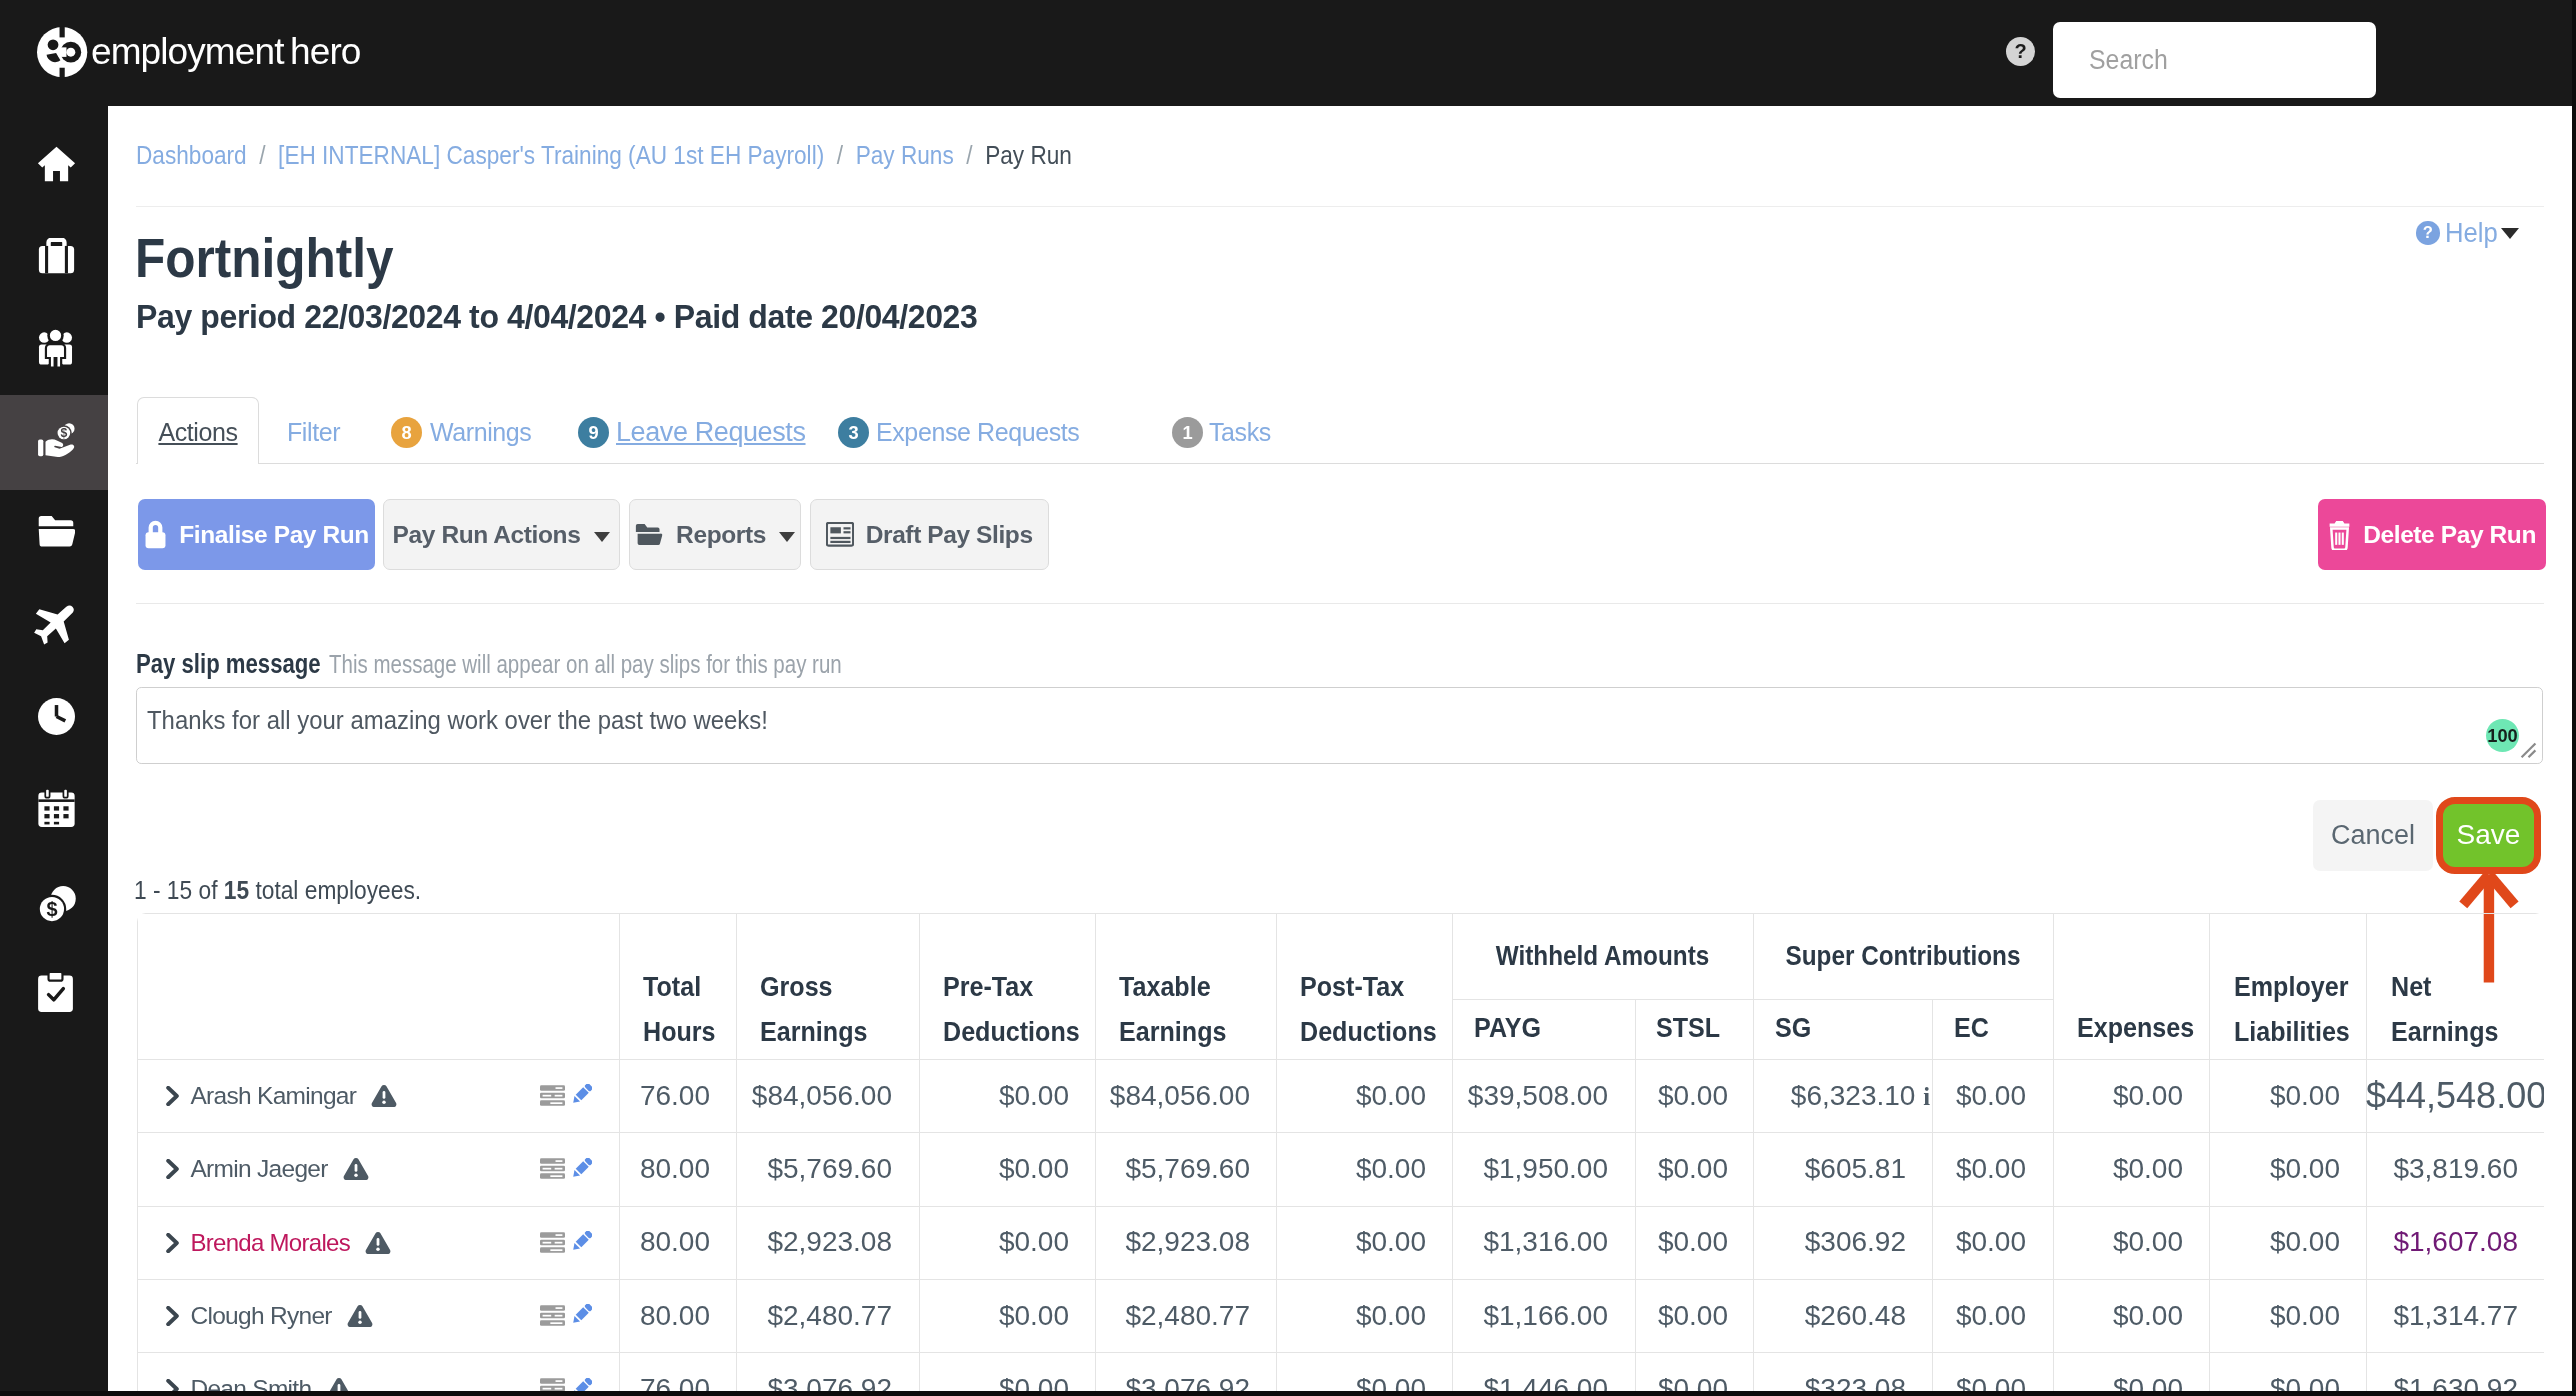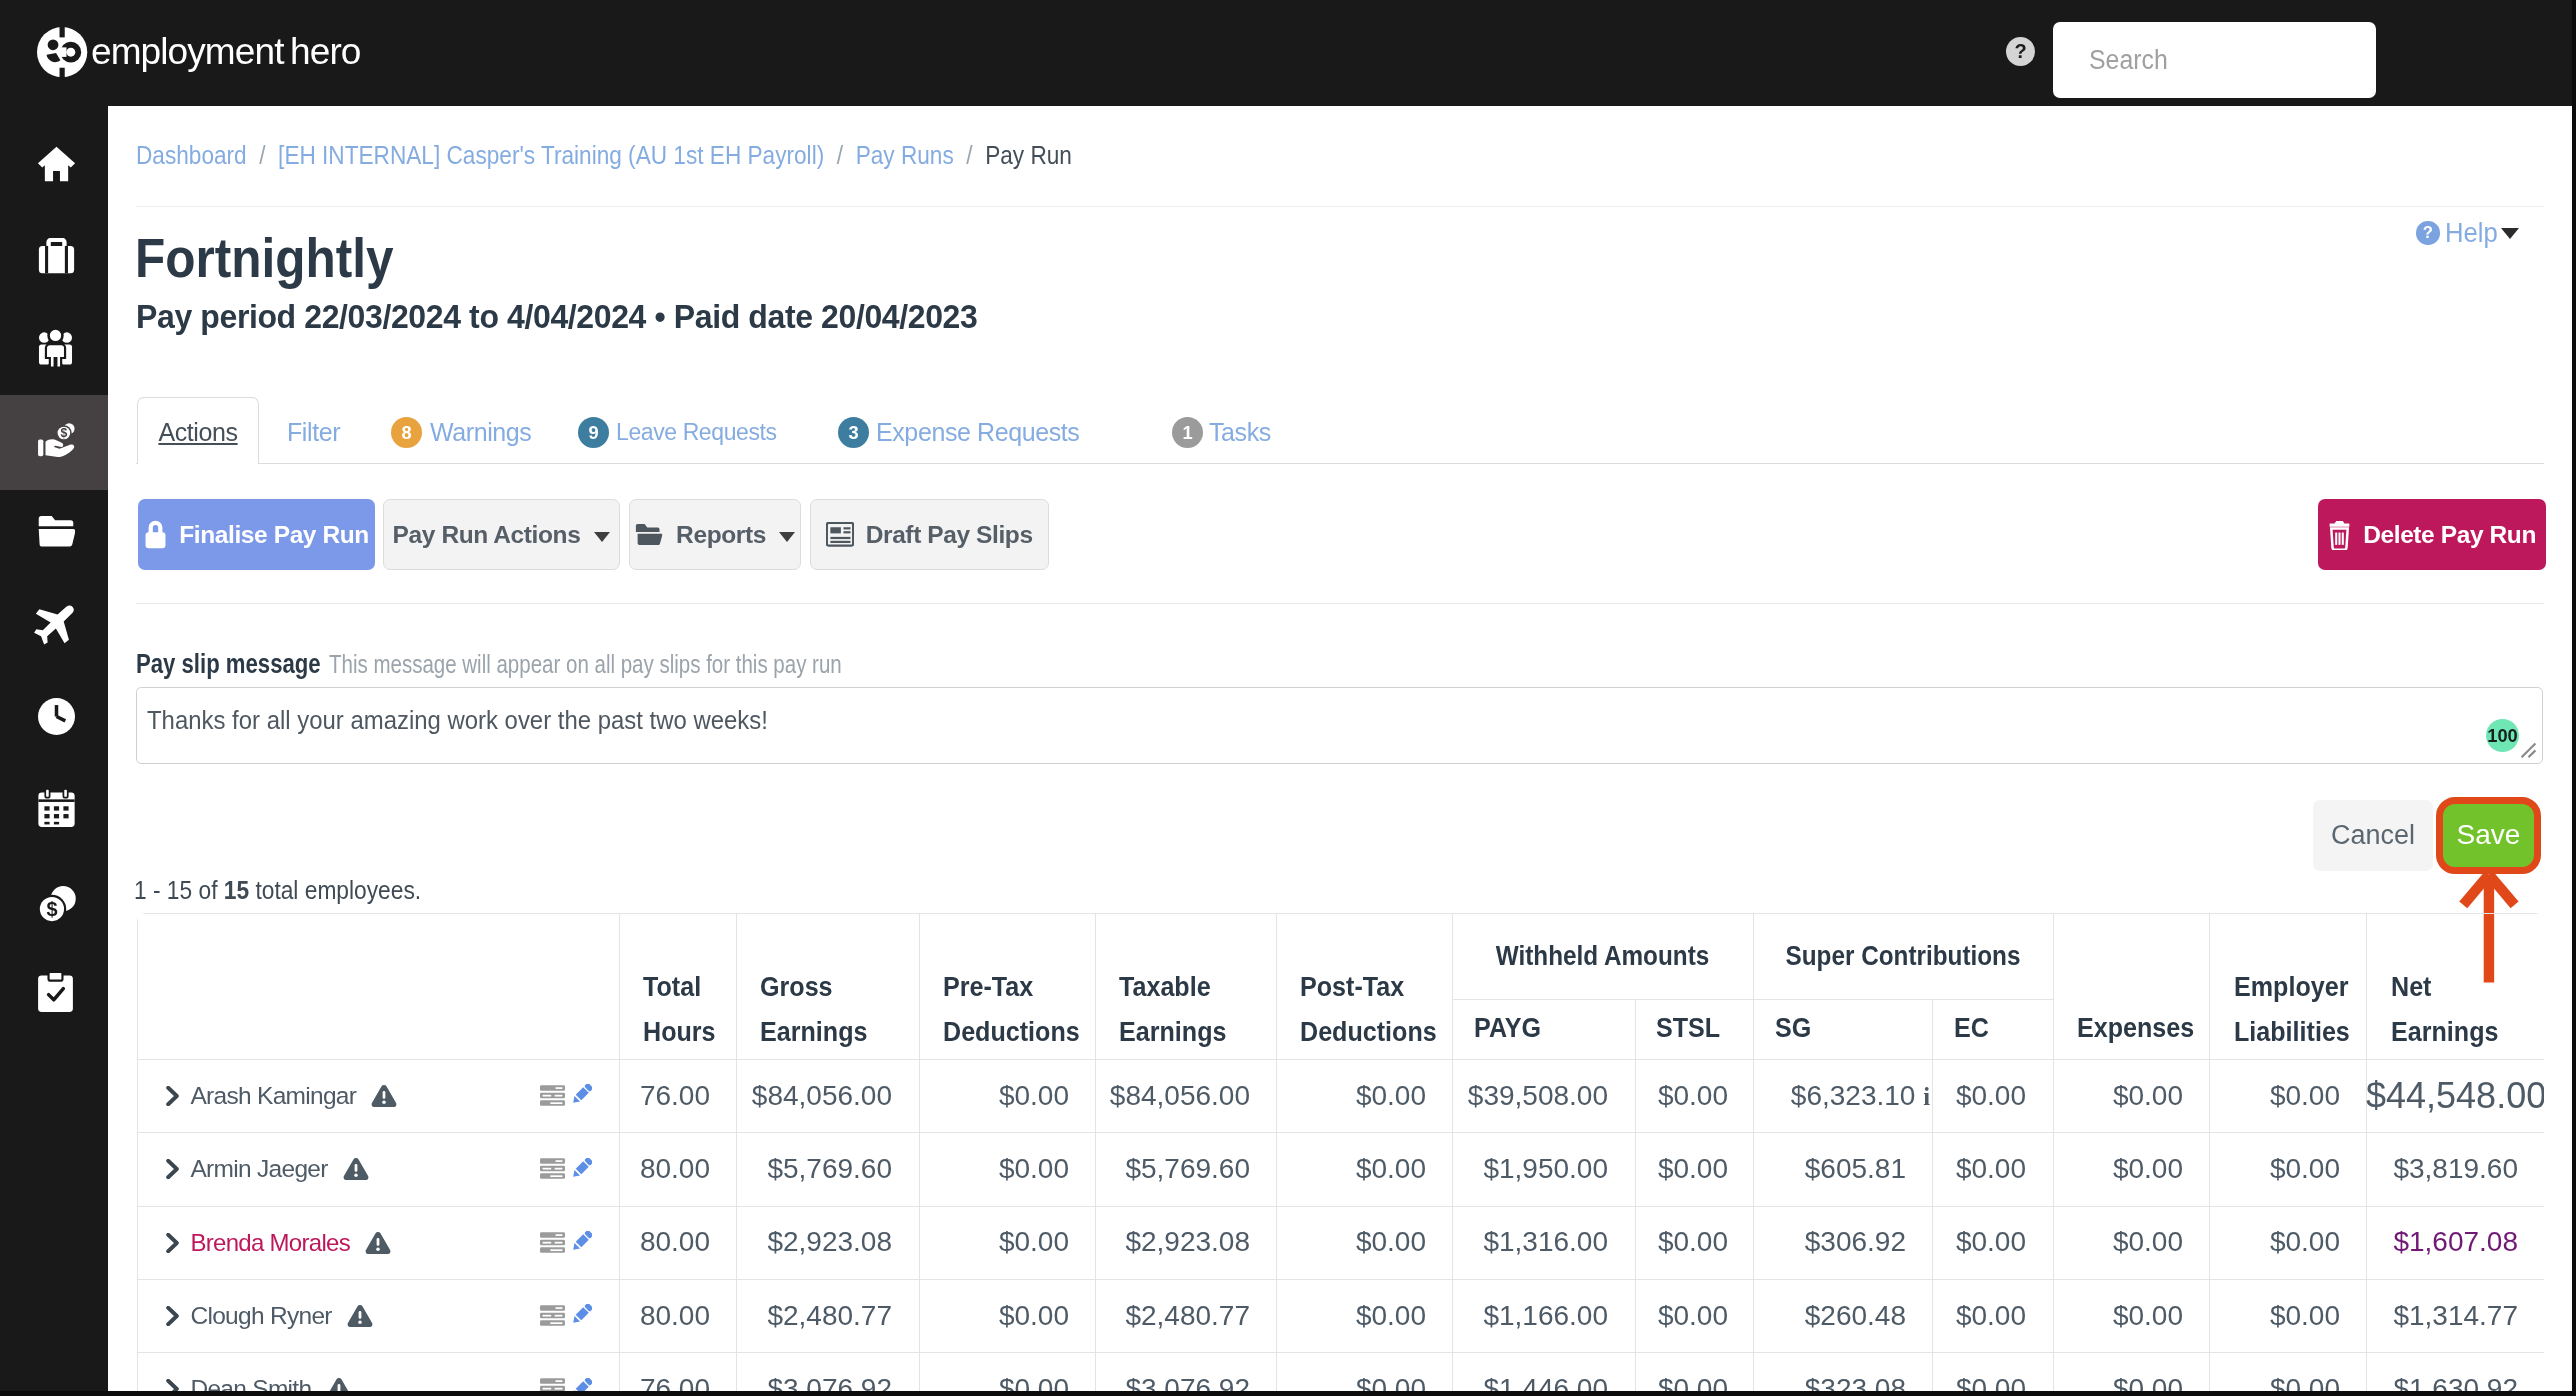--- a/index.html
+++ b/index.html
@@ -125,21 +125,21 @@
 
   <div class="abs" style="left:136px;top:463px;width:2408px;height:0.9px;background:#dcdcdc;"></div>
   <div class="abs" style="left:137px;top:397px;width:122px;height:67px;background:#fff;border:0.9px solid #dcdcdc;border-bottom:none;border-radius:7px 7px 0 0;"></div>
   <div class="abs" style="left:137px;top:418px;width:122px;text-align:center;font-size:25px;line-height:28px;color:#454f58;letter-spacing:-0.4px;text-decoration:underline;">Actions</div>
   <div class="abs" style="left:287px;top:418px;font-size:25px;line-height:28px;color:#85ace1;letter-spacing:-0.4px;">Filter</div>
 
   <div class="abs" style="left:391px;top:417px;width:31px;height:31px;border-radius:50%;background:#e8a33e;text-align:center;line-height:31px;font-size:18.3px;font-weight:700;color:#fff;">8</div>
   <div class="abs" style="left:430px;top:418px;font-size:25px;line-height:28px;color:#85ace1;letter-spacing:-0.4px;">Warnings</div>
 
   <div class="abs" style="left:578px;top:417px;width:31px;height:31px;border-radius:50%;background:#3d7ea0;text-align:center;line-height:31px;font-size:18.3px;font-weight:700;color:#fff;">9</div>
-  <div class="abs" style="left:616px;top:418px;font-size:23px;line-height:28px;color:#85ace1;letter-spacing:-0.4px;">Leave Requests</div>
+  <div class="abs" style="left:616px;top:418px;font-size:27px;line-height:28px;color:#85ace1;letter-spacing:-0.4px;text-decoration:underline;">Leave Requests</div>
 
   <div class="abs" style="left:838px;top:417px;width:31px;height:31px;border-radius:50%;background:#3d7ea0;text-align:center;line-height:31px;font-size:18.3px;font-weight:700;color:#fff;">3</div>
   <div class="abs" style="left:876px;top:418px;font-size:25px;line-height:28px;color:#85ace1;letter-spacing:-0.4px;">Expense Requests</div>
 
   <div class="abs" style="left:1172px;top:417px;width:31px;height:31px;border-radius:50%;background:#9b9b9b;text-align:center;line-height:31px;font-size:18.3px;font-weight:700;color:#fff;">1</div>
   <div class="abs" style="left:1209px;top:418px;font-size:25px;line-height:28px;color:#85ace1;letter-spacing:-0.4px;">Tasks</div>
 
   <div class="abs" style="left:138px;top:499px;width:237px;height:71px;background:#7c98e9;border-radius:7px;display:flex;align-items:center;justify-content:center;gap:12.2px;">
     <svg width="23" height="31" viewBox="0 0 30 40" style="flex:none;">
       <path d="M15 2 a9 9 0 0 1 9 9 v8 h-5.5 v-8 a3.5 3.5 0 0 0-7 0 v8 H6 v-8 a9 9 0 0 1 9-9" fill="#fff"></path>
@@ -167,21 +167,21 @@
       <rect x="1" y="1" width="30" height="26" rx="2" fill="none" stroke="#4f575e" stroke-width="2.5"></rect>
       <rect x="5" y="6" width="12" height="7" fill="#4f575e"></rect>
       <rect x="20" y="6" width="8" height="2.5" fill="#4f575e"></rect>
       <rect x="20" y="10.5" width="8" height="2.5" fill="#4f575e"></rect>
       <rect x="5" y="17" width="23" height="2.5" fill="#4f575e"></rect>
       <rect x="5" y="21.5" width="23" height="2.5" fill="#4f575e"></rect>
     </svg>
     <span style="font-size:24.5px;font-weight:700;color:#565e68;letter-spacing:-0.4px;">Draft Pay Slips</span>
   </div>
 
-  <div class="abs" style="left:2318px;top:499px;width:228px;height:71px;background:#be185d;border-radius:7px;display:flex;align-items:center;justify-content:center;gap:12.2px;">
+  <div class="abs" style="left:2318px;top:499px;width:228px;height:71px;background:#ec4899;border-radius:7px;display:flex;align-items:center;justify-content:center;gap:12.2px;">
     <svg width="23" height="30" viewBox="0 0 28 36" style="flex:none;">
       <path d="M10 1 h8 l2 3 h6 v4 H2 V4 h6 Z" fill="#fff"></path>
       <path d="M4 10 h20 l-1.5 23 a3 3 0 0 1-3 3 h-11 a3 3 0 0 1-3-3 Z" fill="none" stroke="#fff" stroke-width="3"></path>
       <line x1="10" y1="15" x2="10" y2="30" stroke="#fff" stroke-width="2.5"></line>
       <line x1="14" y1="15" x2="14" y2="30" stroke="#fff" stroke-width="2.5"></line>
       <line x1="18" y1="15" x2="18" y2="30" stroke="#fff" stroke-width="2.5"></line>
     </svg>
     <span style="font-size:24.5px;font-weight:700;color:#fff;letter-spacing:-0.4px;">Delete Pay Run</span>
   </div>
 

